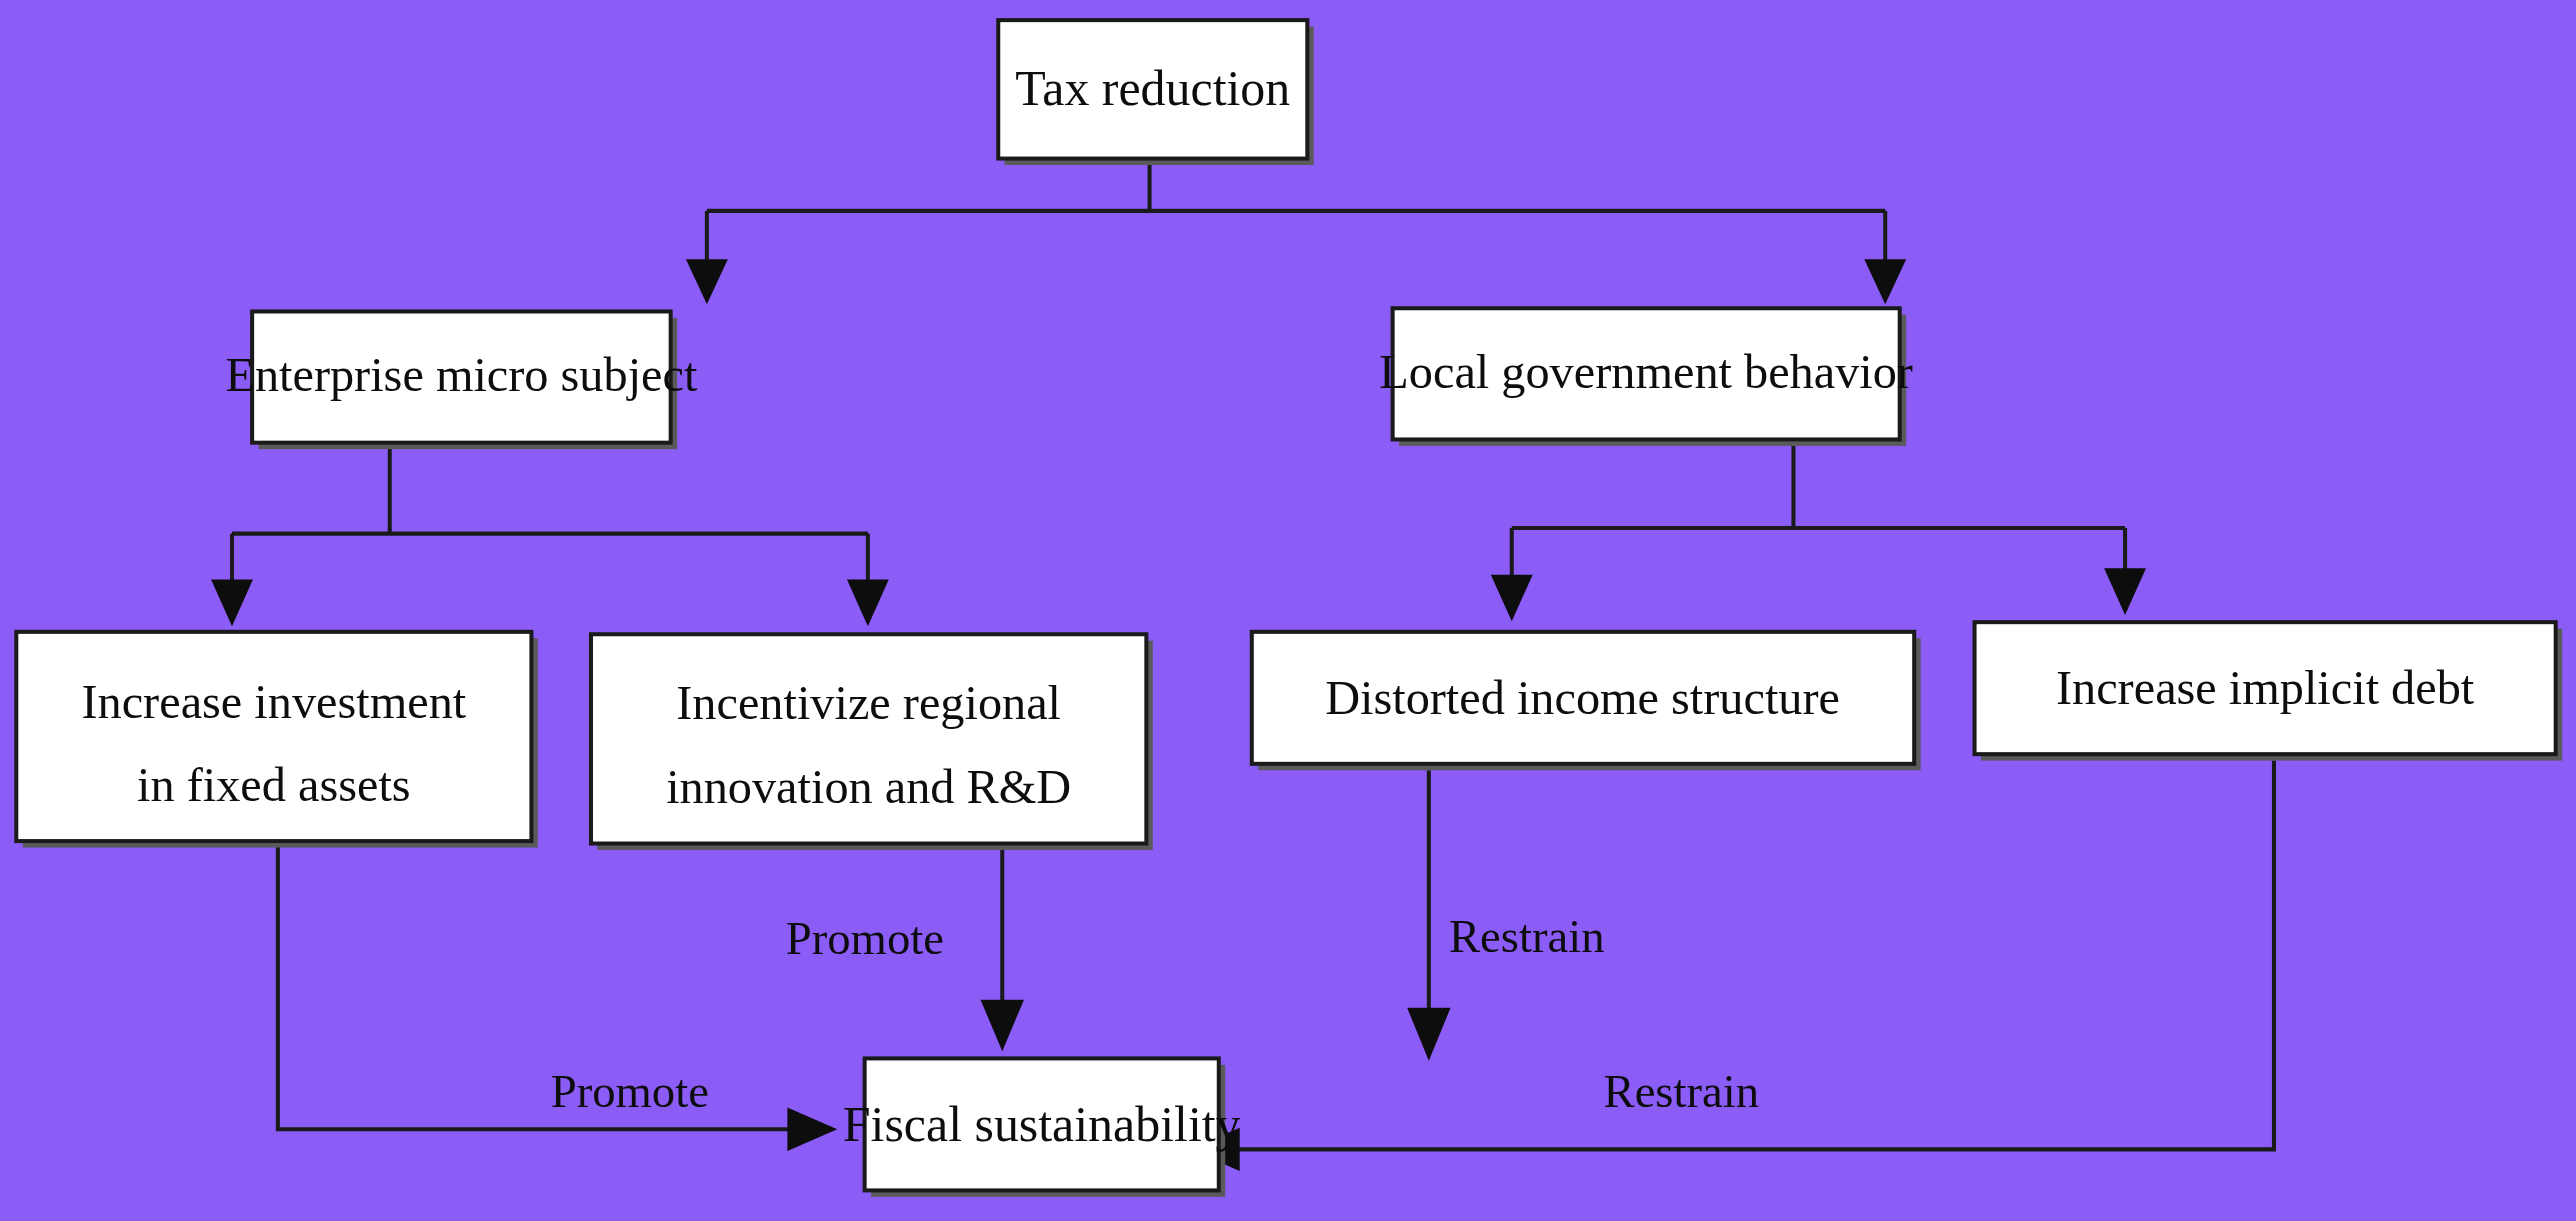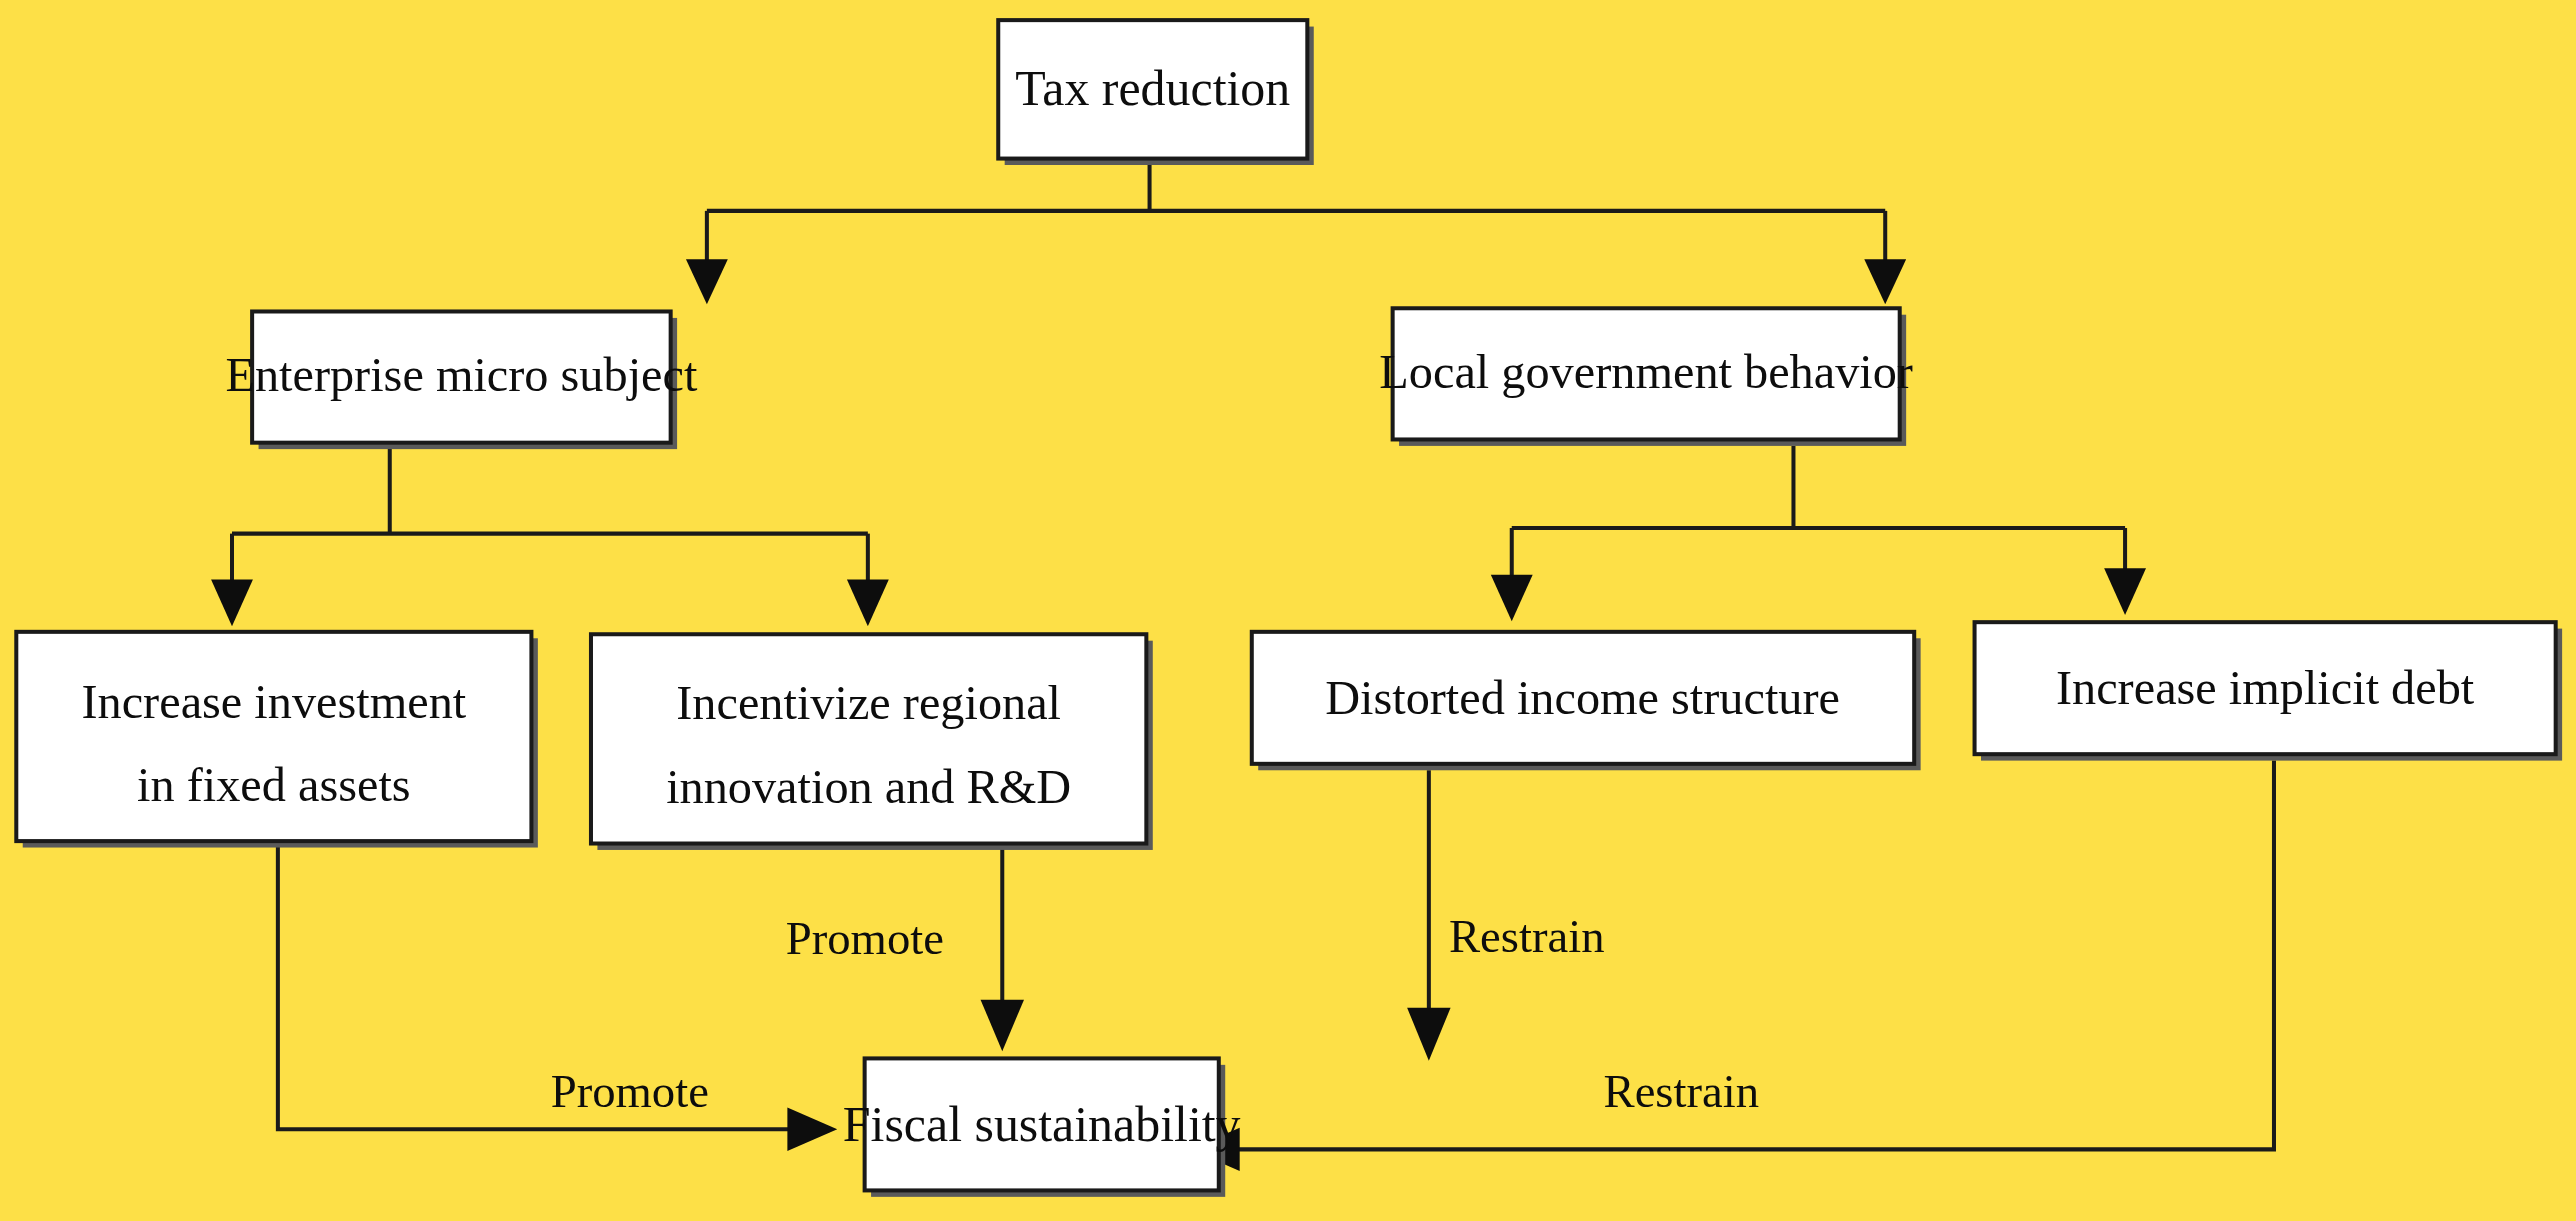--- a/index.html
+++ b/index.html
@@ -4,21 +4,21 @@
 <style>
   html, body {
     margin: 0;
     padding: 0;
     background: #ffffff;
   }
   #stage {
     position: relative;
     width: 2576px;
     height: 1221px;
-    background: #fde047;
+    background: #8b5cf6;
     overflow: hidden;
     font-family: "Liberation Serif", "DejaVu Serif", serif;
   }
   #diagram {
     position: absolute;
     inset: 0;
     width: 2576px;
     height: 1221px;
     display: block;
   }

